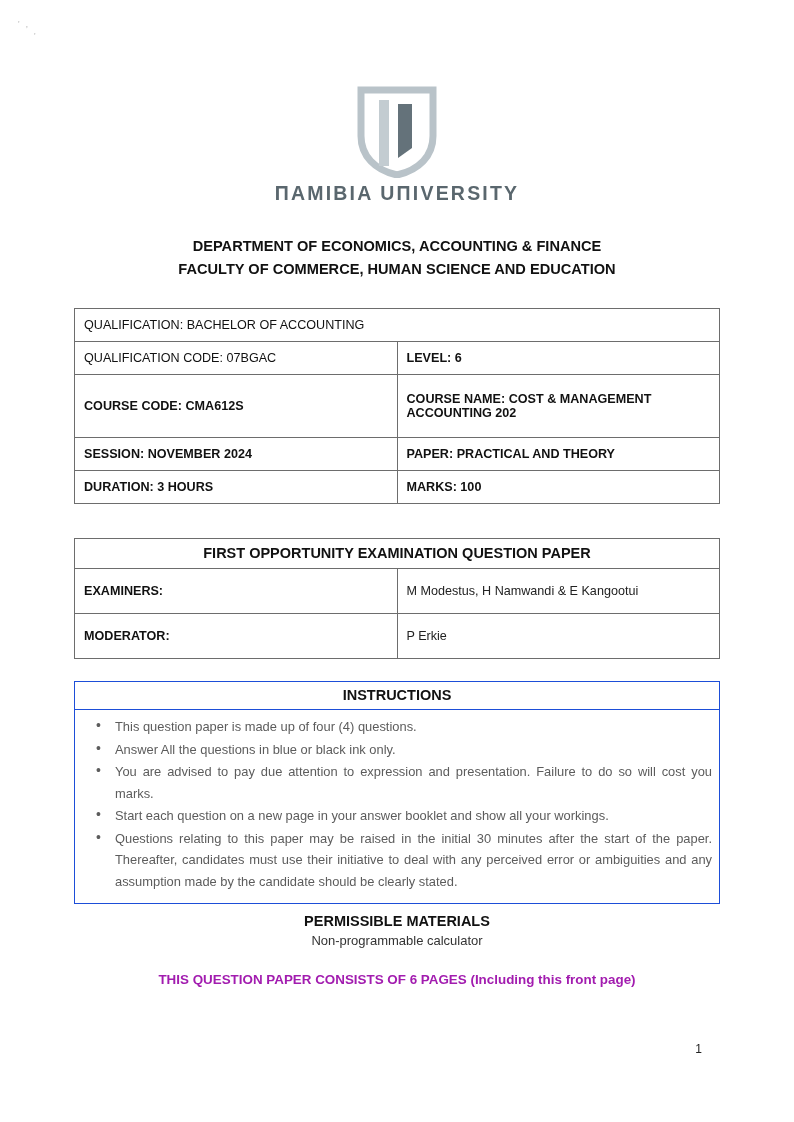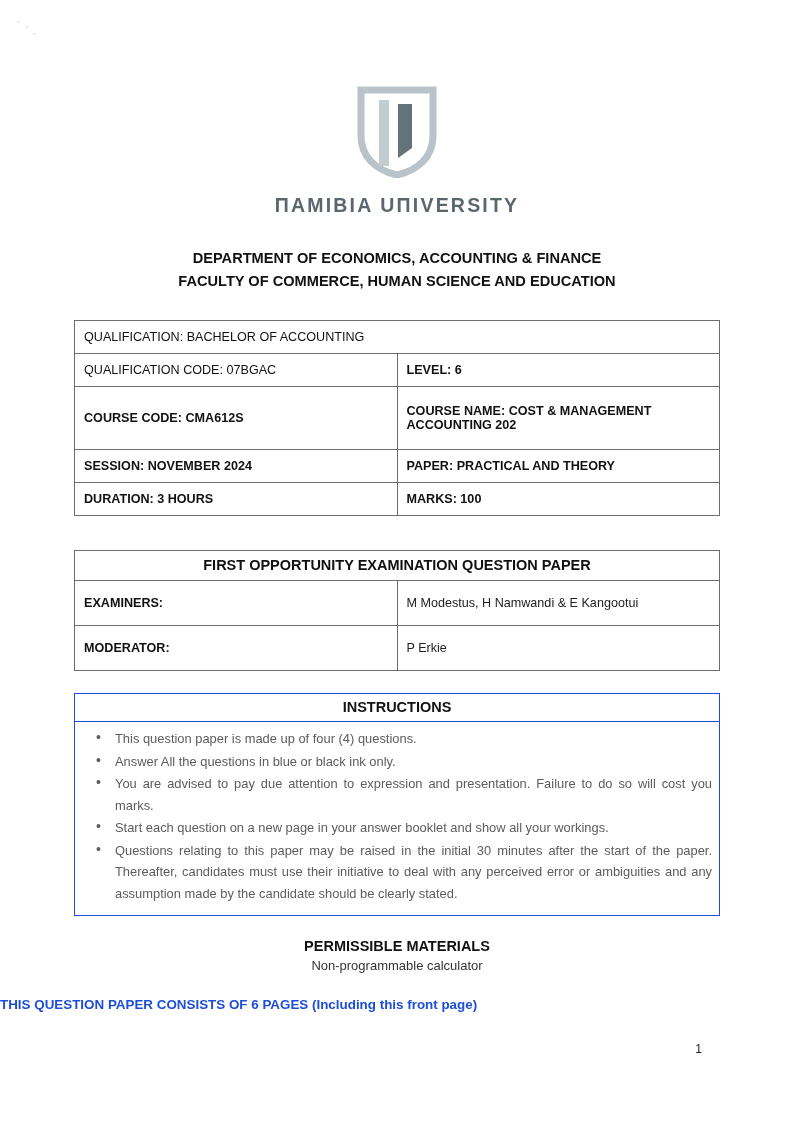--- a/index.html
+++ b/index.html
@@ -45,21 +45,21 @@
   }
   .logo {
     width: 96px;
     height: 92px;
     position: relative;
   }
   .logo svg { display: block; }
 
   .uni-name {
     text-align: center;
-    margin-top: 16px;
+    margin-top: 4px;
     color: #5e6a70;
   }
   .uni-name .line1 {
     font-size: 19.5px;
     font-weight: bold;
     letter-spacing: 2.2px;
     color: #5a676e;
   }
   .uni-name .line2 {
     font-size: 14.5px;
@@ -160,36 +160,37 @@
     position: absolute;
     left: -19px;
     top: -1px;
     font-size: 14px;
     color: #5c5c5c;
   }
 
   
   .permissible {
     text-align: center;
-    margin-top: 22px;
+    margin-top: 9px;
     font-size: 14.5px;
     font-weight: bold;
     color: #111;
   }
   .permissible-sub {
     text-align: center;
     margin-top: 4px;
     font-size: 13px;
     color: #333;
   }
   .consists {
+    text-align: center;
     margin-top: 24px;
     font-size: 13.4px;
     font-weight: bold;
-    color: #1d4ed8;
+    color: #a21caf;
   }
   .page-number {
     position: absolute;
     right: 92px;
     top: 1042px;
     font-size: 12px;
     color: #222;
   }
 </style>
 </head>

